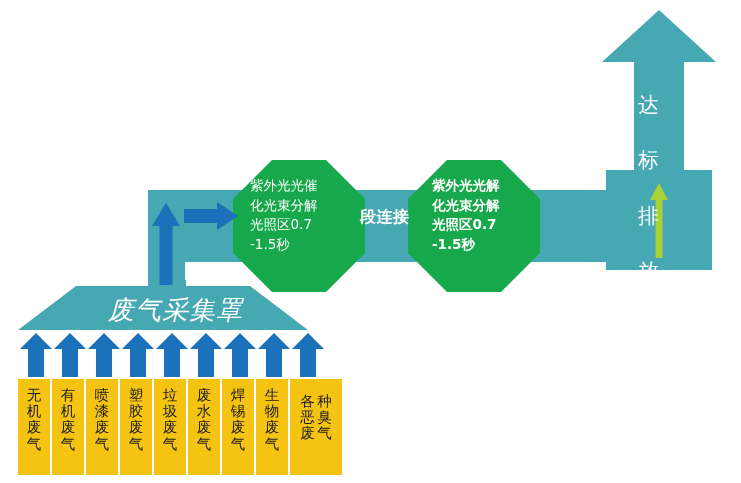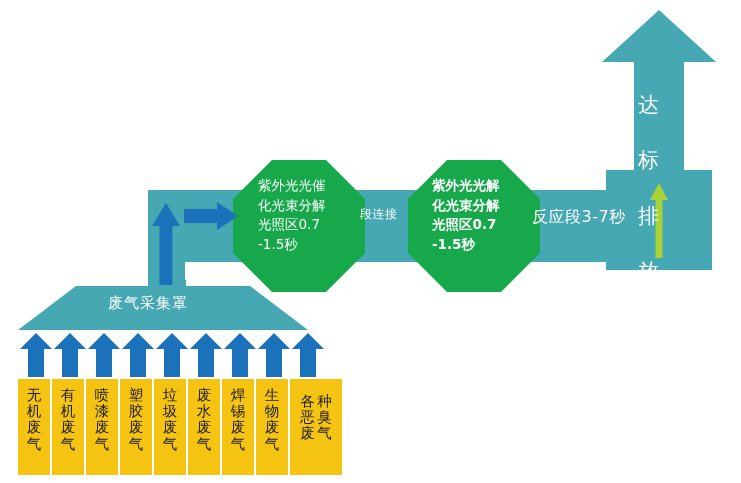--- a/index.html
+++ b/index.html
@@ -32,26 +32,28 @@
     white-space: pre-line;
     pointer-events: none;
   }
   .octo-label {
     width: 96px;
     font-size: 13.5px;
     text-align: left;
     line-height: 1.45;
   }
   .hood-label {
-    font-size: 15px;
+    font-size: 26px;
     letter-spacing: 1px;
+    font-style: italic;
   }
   .conn-label {
-    font-size: 12px;
+    font-size: 16px;
     letter-spacing: 0.5px;
+    font-weight: bold;
   }
   .react-label {
     font-size: 16px;
     letter-spacing: 0.5px;
   }
   .vert-label {
     font-size: 21px;
     width: 24px;
     text-align: center;
     line-height: 1.32;
@@ -130,33 +132,32 @@
       <rect x="86" y="379" width="32" height="96"></rect>
       <rect x="120" y="379" width="32" height="96"></rect>
       <rect x="154" y="379" width="32" height="96"></rect>
       <rect x="188" y="379" width="32" height="96"></rect>
       <rect x="222" y="379" width="32" height="96"></rect>
       <rect x="256" y="379" width="32" height="96"></rect>
       <rect x="290" y="379" width="52" height="96"></rect>
     </g>
   </svg>
 
-  <div class="lbl octo-label" style="left:258px; top:176px;">紫外光光催
+  <div class="lbl octo-label" style="left:250px; top:176px;">紫外光光催
 化光束分解
 光照区0.7
 -1.5秒</div>
 
   <div class="lbl octo-label" style="left:432px; top:176px;font-weight:bold;">紫外光光解
 化光束分解
 光照区0.7
 -1.5秒</div>
 
   <div class="lbl conn-label" style="left:360px; top:207px;">段连接</div>
 
-  <div class="lbl react-label" style="left:532px; top:207px;">反应段3-7秒</div>
 
   <div class="lbl hood-label" style="left:108px; top:294px;">废气采集罩</div>
 
   <div class="lbl vert-label" style="left:637px; top:64px;">
     <span>达</span><br>
     <span>标</span><br>
     <span>排</span><br>
     <span>放</span>
   </div>
 

